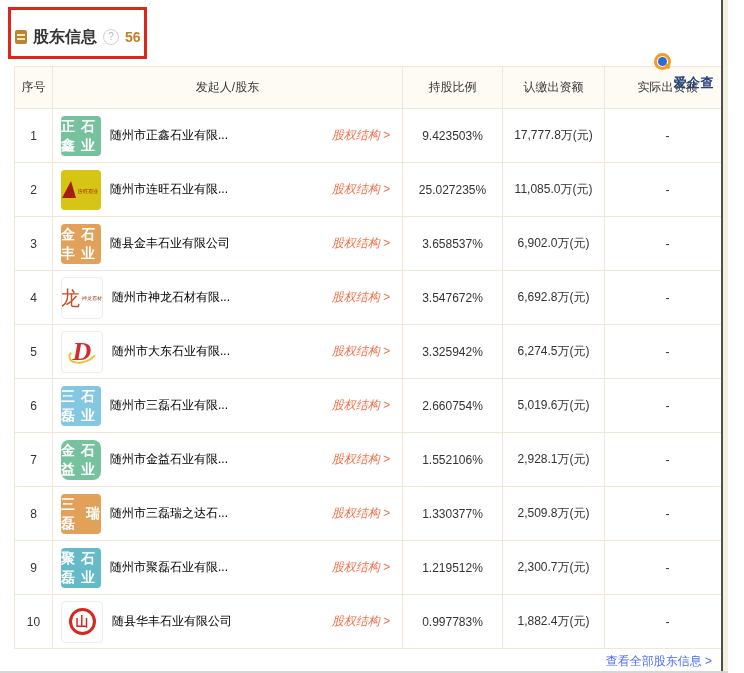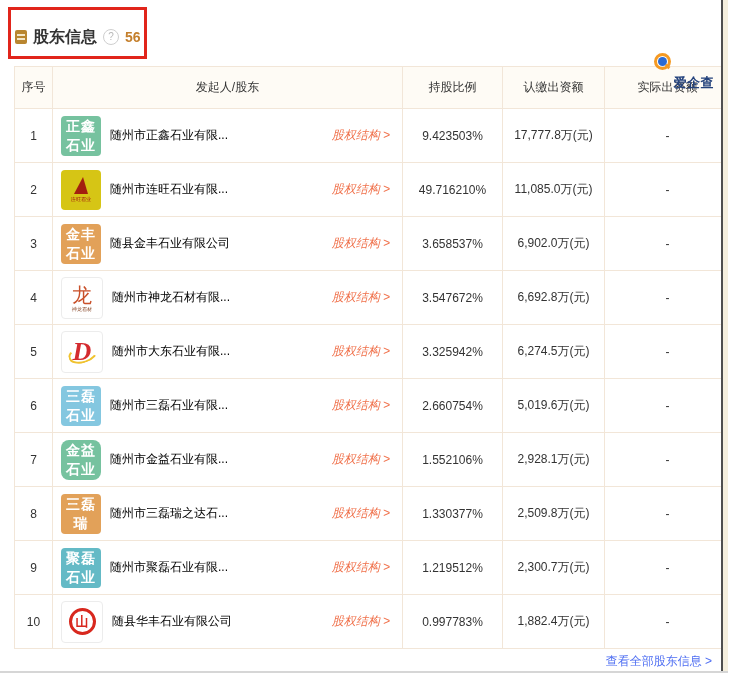--- a/index.html
+++ b/index.html
@@ -32,21 +32,21 @@
   table{position:absolute;left:14px;top:66px;width:716px;border-collapse:collapse;table-layout:fixed;background:#fff;}
   th,td{border:1px solid #f2e6d8;box-sizing:border-box;}
   th{height:42px;font-size:12px;font-weight:normal;color:#333;background:#fefbf5;text-align:center;}
   td{height:54px;font-size:12px;color:#333;text-align:center;}
   td.shcell{text-align:left;padding:0 12px 0 8px;}
   .shwrap{display:flex;align-items:center;gap:9px;}
   .name{color:#000000;text-decoration:none;white-space:nowrap;overflow:hidden;cursor:pointer;}
   .equity{margin-left:auto;color:#f0714b;text-decoration:none;white-space:nowrap;cursor:pointer;font-style:italic;}
 
   
-  .avatar{width:40px;height:40px;border-radius:4px;flex:none;display:flex;flex-direction:column;align-items:center;justify-content:center;overflow:hidden;}
+  .avatar{width:40px;height:40px;border-radius:4px;flex:none;display:flex;flex-direction:row;align-items:center;justify-content:center;overflow:hidden;}
   .av-text{color:#fff;font-size:14px;font-weight:bold;line-height:1.3;letter-spacing:1px;}
   .av-logo{background:#fff;border:1px solid #ececec;}
   .av-lianwang{background:#d6c515;}
   .tri{width:0;height:0;border-left:9px solid transparent;border-right:5px solid transparent;border-bottom:17px solid #a31e0f;}
   .cap{font-size:6px;color:#a31e0f;line-height:1;margin-top:2px;transform:scale(0.85);white-space:nowrap;}
   .dragon{color:#c9502a;font-size:20px;line-height:1.1;font-family:"Liberation Serif",serif;}
   .cap2{font-size:6px;color:#8a4a2c;line-height:1;transform:scale(0.85);white-space:nowrap;}
   .av-dadong{position:relative;}
   .dletter{color:#d42b2f;font-size:26px;font-weight:bold;font-style:italic;line-height:1;font-family:"Liberation Serif",serif;z-index:1;}
   .av-dadong::after{content:'';position:absolute;width:26px;height:14px;border:2px solid #f0c22e;border-color:transparent transparent #f0c22e #f0c22e;border-radius:50%;transform:rotate(-18deg);bottom:9px;left:6px;}
@@ -114,21 +114,21 @@
           <td class="shcell">
             <div class="shwrap">
               <div class="avatar av-lianwang" style="background: rgb(214, 197, 21);">
                 <span class="tri"></span>
                 <span class="cap">连旺石业</span>
               </div>
               <a class="name">随州市连旺石业有限...</a>
               <a class="equity">股权结构 &gt;</a>
             </div>
           </td>
-          <td>49.716210%</td>
+          <td>25.027235%</td>
           <td>11,085.0万(元)</td>
           <td>-</td>
         </tr>
         <tr>
           <td>3</td>
           <td class="shcell">
             <div class="shwrap">
               <div class="avatar av-text" style="background: rgb(226, 161, 89);">
                 <span>金丰</span>
                 <span>石业</span>

